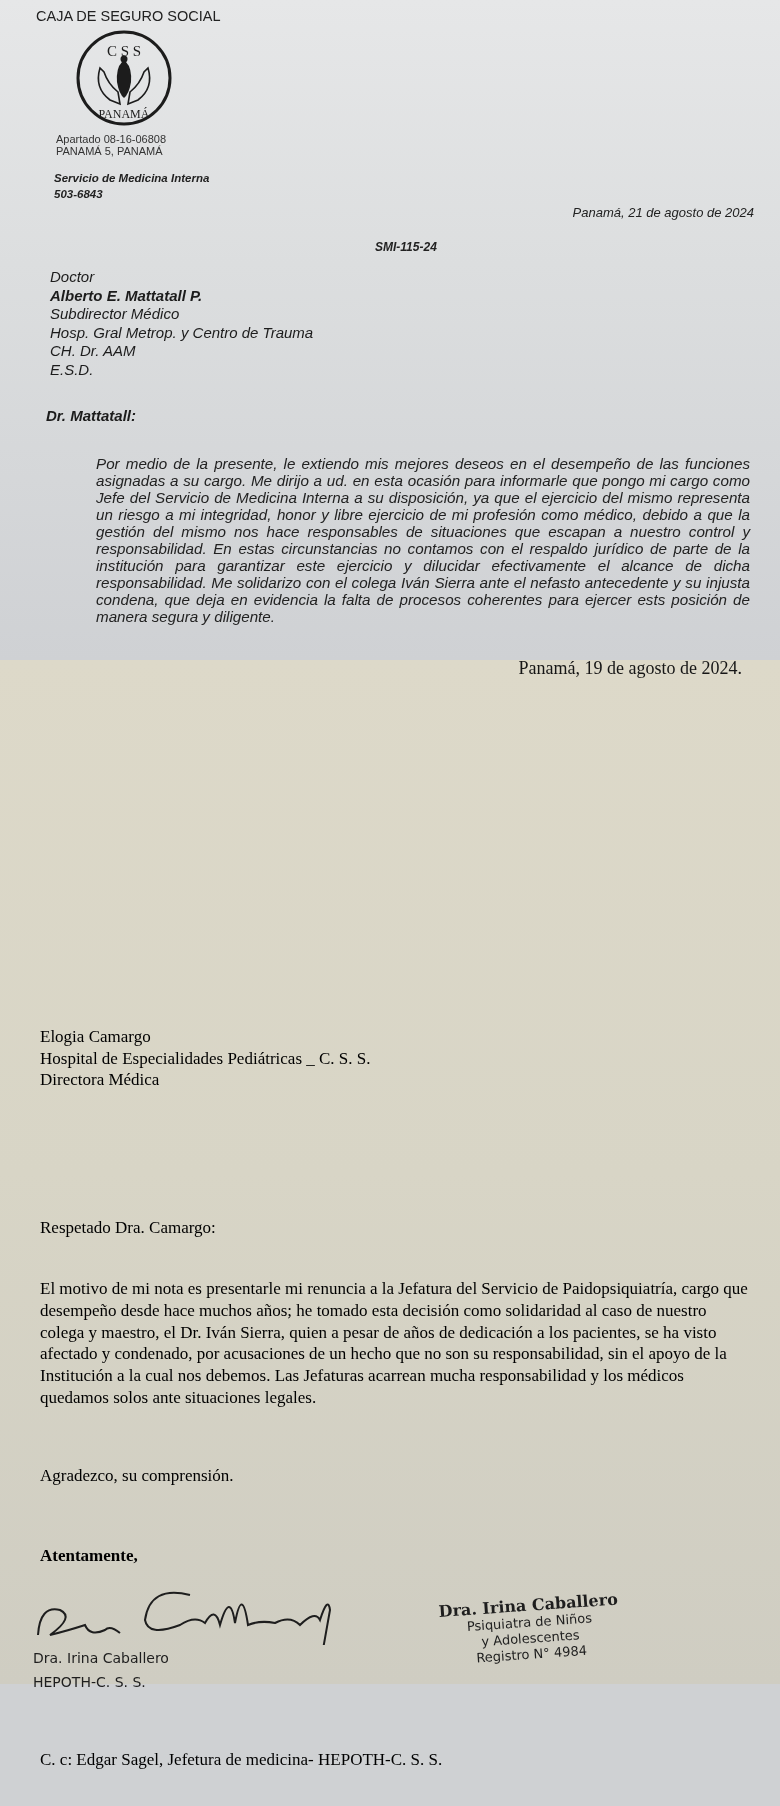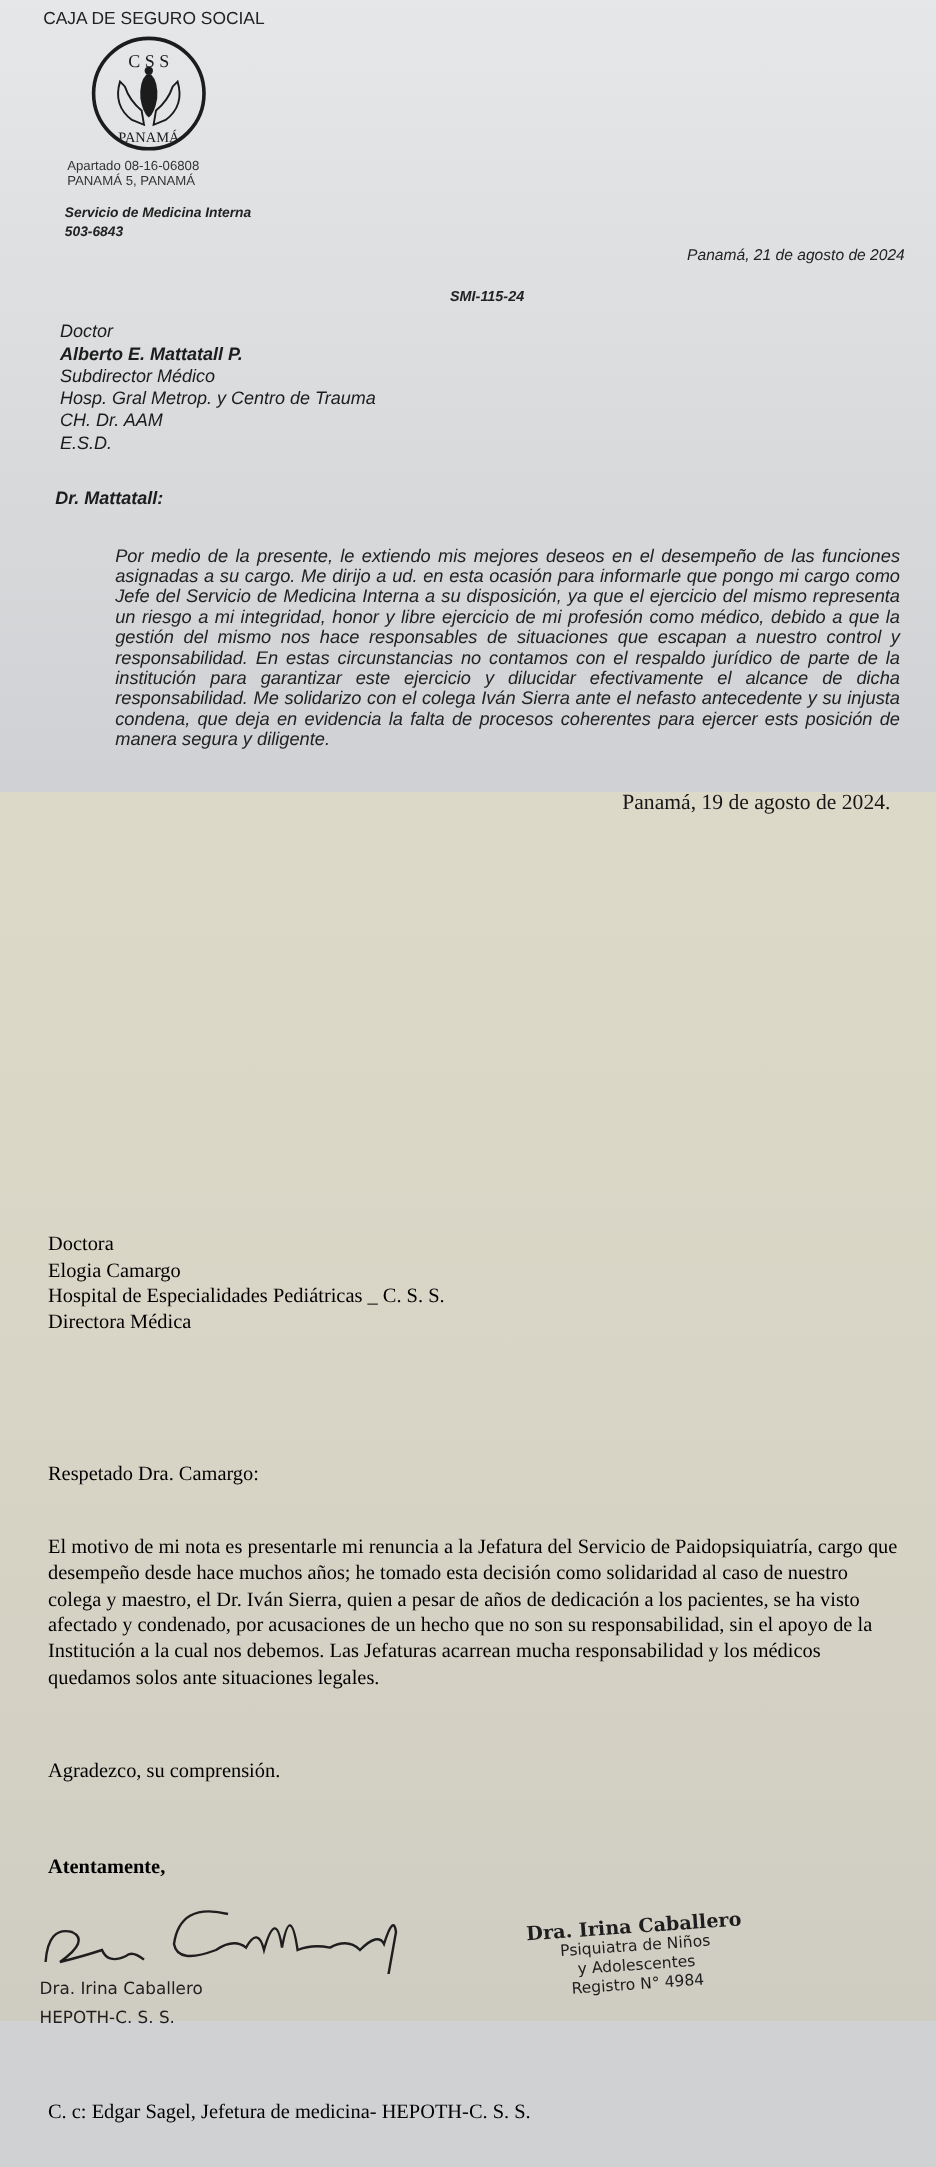--- a/index.html
+++ b/index.html
@@ -117,21 +117,20 @@
   </div>
 
   <div class="abs initials">RS/dp</div>
 </div>
 
 <div class="page p2">
   <div class="abs date2" style="top: -2px;">Panamá, 19 de agosto de 2024.</div>
 </div>
 
 <div class="abs recipient2">
-  <div>Doctora</div>
   <div>Elogia Camargo</div>
   <div>Hospital de Especialidades Pediátricas _ C. S. S.</div>
   <div>Directora Médica</div>
 </div>
 
 <div class="abs salutation2">Respetado Dra. Camargo:</div>
 <div class="abs body2">El motivo de mi nota es presentarle mi renuncia a la Jefatura del Servicio de Paidopsiquiatría, cargo que desempeño desde hace muchos años; he tomado esta decisión como solidaridad al caso de nuestro colega y maestro, el Dr. Iván Sierra, quien a pesar de años de dedicación a los pacientes, se ha visto afectado y condenado, por acusaciones de un hecho que no son su responsabilidad, sin el apoyo de la Institución a la cual nos debemos. Las Jefaturas acarrean mucha responsabilidad y los médicos quedamos solos ante situaciones legales.</div>
 <div class="abs thanks">Agradezco, su comprensión.</div>
 <div class="abs closing2">Atentamente,</div>
 

